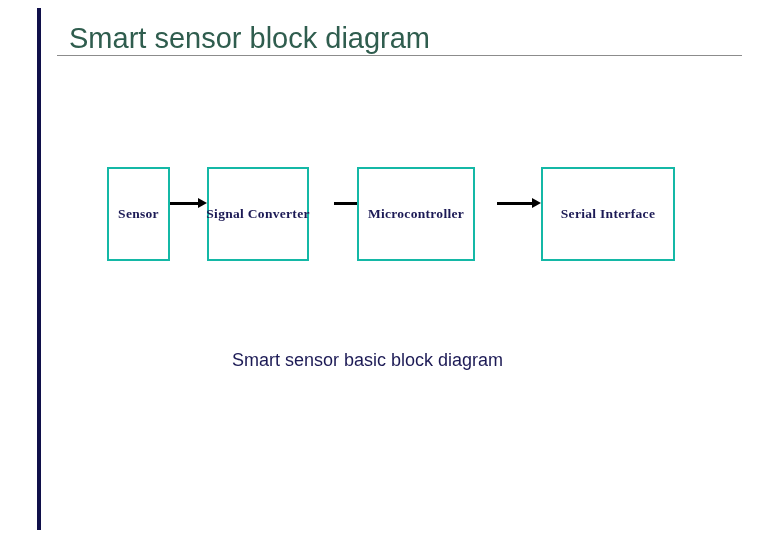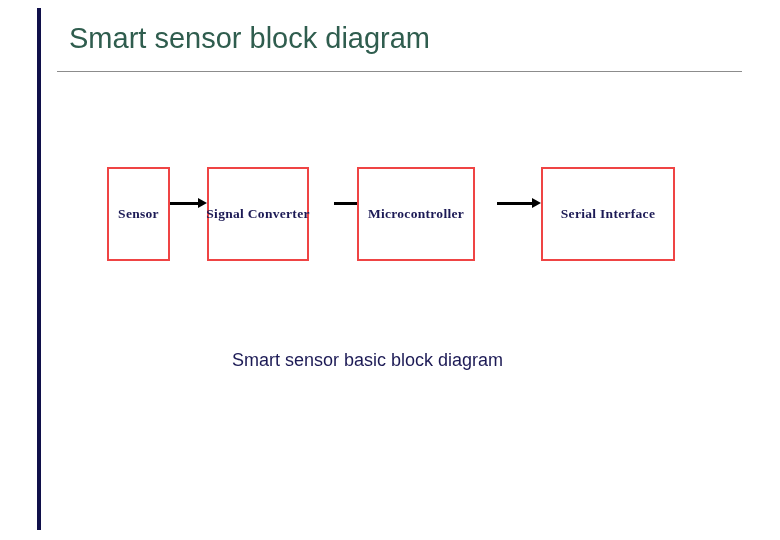--- a/index.html
+++ b/index.html
@@ -25,41 +25,41 @@
     background: #10104a;
   }
 
   
   .title-wrap {
     position: absolute;
     left: 57px;
     top: 22px;
     width: 685px;
     border-bottom: 1px solid #8c8c8c;
-    padding-bottom: 17px;
+    padding-bottom: 1px;
   }
   .title {
     margin: 0;
     padding: 0 0 0 12px;
     font-size: 29px;
     font-weight: 400;
     line-height: 32px;
     color: #2f5d4e;
     letter-spacing: 0px;
     white-space: nowrap;
   }
 
   
   .block {
     position: absolute;
     top: 167px;
     height: 94px;
     box-sizing: border-box;
     background: #ffffff;
-    border: 2px solid #ef4444;
+    border: 2px solid #14b8a6;
     display: flex;
     align-items: center;
     justify-content: center;
     text-align: center;
   }
   .block span {
     font-family: "Liberation Serif", serif;
     font-weight: bold;
     font-size: 13.5px;
     color: #1c1a55;

